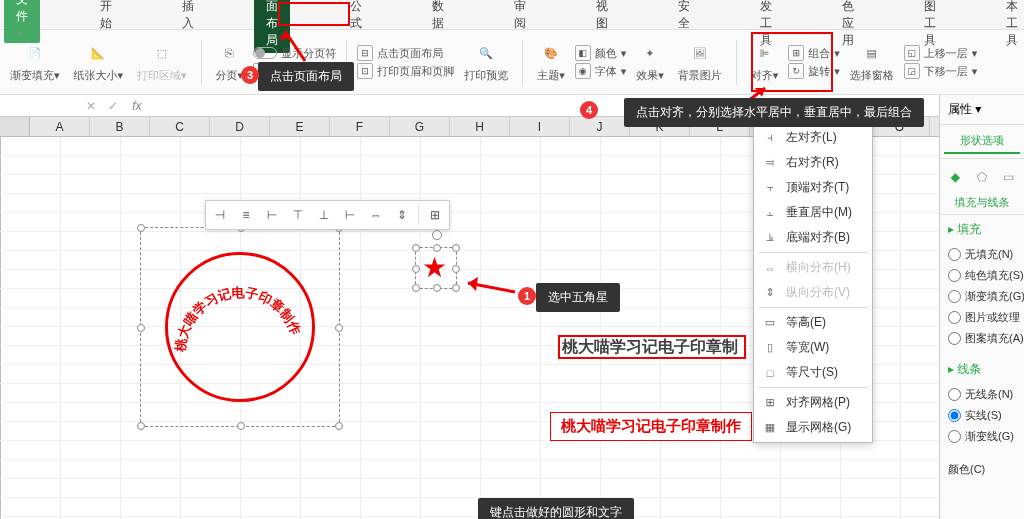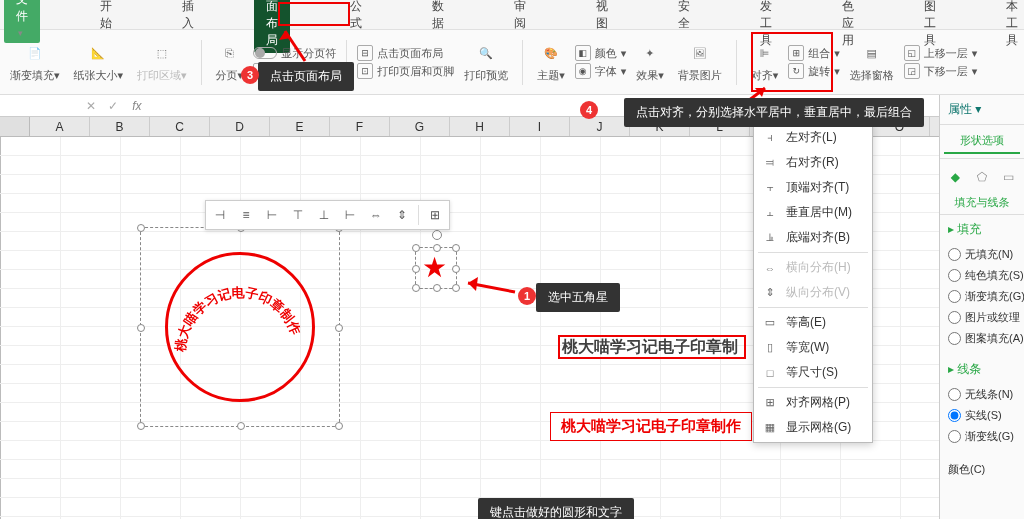--- a/index.html
+++ b/index.html
@@ -63,21 +63,21 @@
 
 
 .dropdown { position: absolute; top: 122px; left: 753px; width: 120px; background: #fff; border: 1px solid #bbb; box-shadow: 0 2px 8px rgba(0,0,0,0.2); z-index: 90; padding: 2px 0; }
 .dropdown .di { display: flex; align-items: center; gap: 8px; padding: 4px 8px; font-size: 12px; color: #333; cursor: pointer; }
 .dropdown .di.disabled { color: #bbb; }
 .dropdown .di .dico { width: 16px; height: 12px; display: flex; align-items: center; justify-content: center; color: #666; font-size: 11px; }
 .dropdown .dsep { height: 1px; background: #ddd; margin: 2px 4px; }
 
 
 .rpanel { position: absolute; top: 95px; right: 0; width: 85px; bottom: 0; background: #fafafa; border-left: 1px solid #ccc; font-size: 12px; overflow: hidden; }
-.rpanel .title { padding: 6px 8px; color: #0f766e; border-bottom: 1px solid #ddd; }
+.rpanel .title { padding: 6px 8px; color: #000000; border-bottom: 1px solid #ddd; }
 .rpanel .tabrow { display: flex; gap: 4px; padding: 4px; border-bottom: 1px solid #ddd; }
 .rpanel .tabrow .t { flex: 1; text-align: center; padding: 4px 0; font-size: 11px; color: #666; }
 .rpanel .tabrow .t.active { color: #28a745; border-bottom: 2px solid #28a745; }
 .rpanel .section { padding: 6px 8px; }
 .rpanel .shead { color: #28a745; font-size: 12px; margin-bottom: 6px; }
 .rpanel .opt { display: flex; align-items: center; gap: 4px; padding: 3px 0; font-size: 11px; color: #333; white-space: nowrap; }
 .rpanel .opt input { margin: 0; }
 .rpanel .iconrow { display: flex; gap: 12px; padding: 6px 8px; justify-content: center; }
 .rpanel .iconrow .pi { width: 24px; height: 24px; display:flex; align-items:center; justify-content:center; color:#888; }
 

